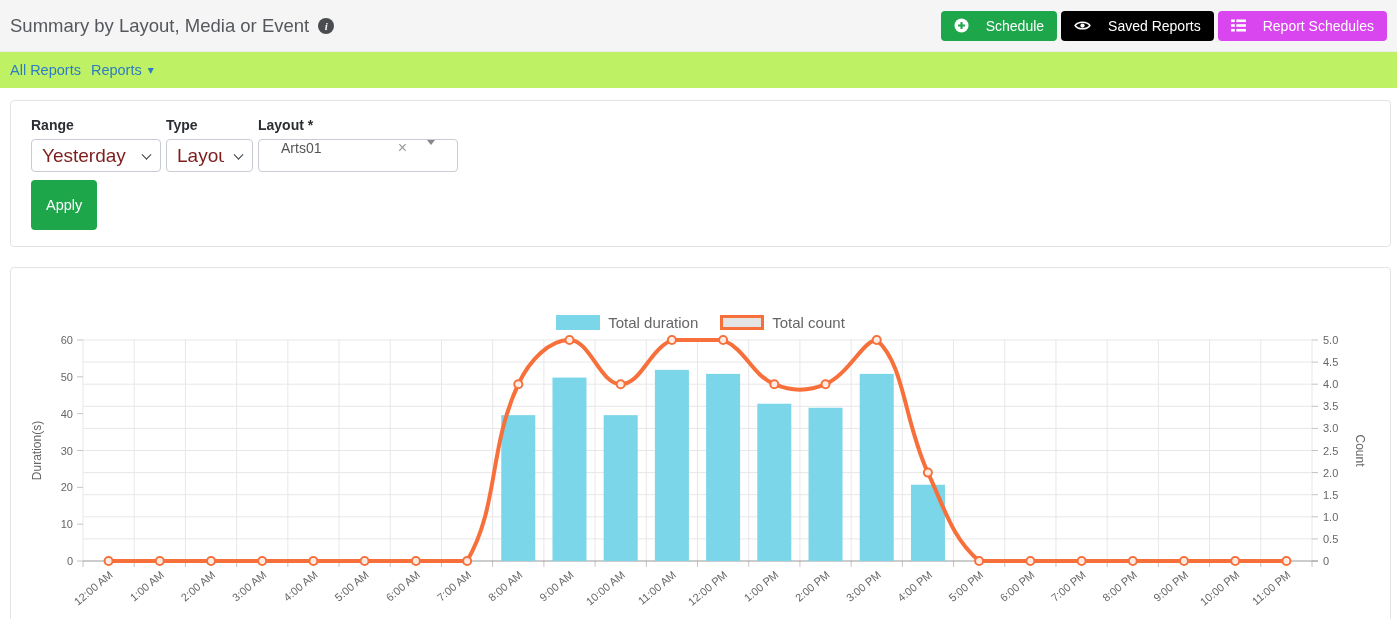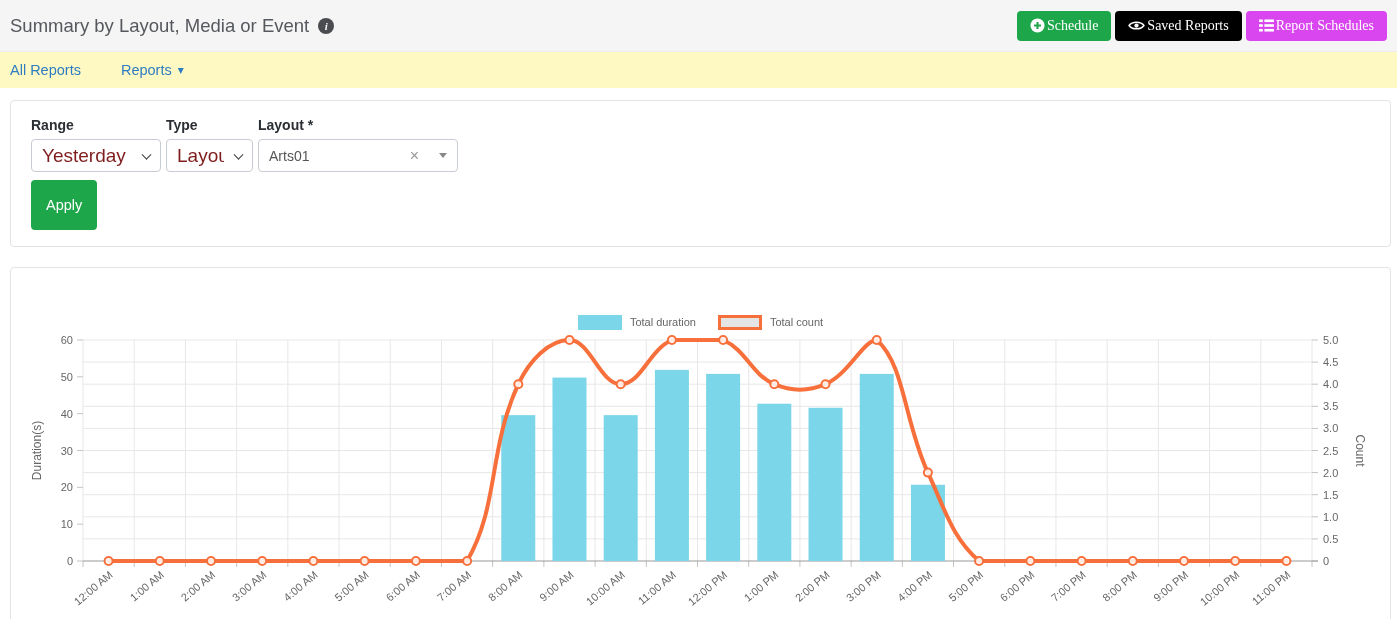--- a/index.html
+++ b/index.html
@@ -22,29 +22,29 @@
   }
   .info-icon {
     width:16px; height:16px; border-radius:50%; background:#4a4c4f; color:#f5f5f6;
     display:inline-flex; align-items:center; justify-content:center;
     font-size:11px; font-weight:bold; font-family:"Liberation Serif", serif;
     font-style:italic; cursor:pointer;
   }
   .header-buttons { display:flex; gap:4px; }
   .btn {
     border:none; border-radius:4px; color:#fff; font-size:14px;
-    padding:7px 13px; display:flex; align-items:center; gap:2px; cursor:pointer;
-    font-family:Liberation Serif, serif;
+    padding:7px 13px; display:flex; align-items:center; gap:17px; cursor:pointer;
+    font-family:Liberation Sans, sans-serif;
     justify-content:space-between;
   }
   .btn svg { display:block; }
   
   .navbar {
-    height:36px; background:#fef9c3; display:flex; align-items:center;
-    padding:0 10px; gap:40px;
+    height:36px; background:#bef264; display:flex; align-items:center;
+    padding:0 10px; gap:10px;
   }
   .nav-link {
     color:#2e7cc2; text-decoration:none; font-size:14.5px; cursor:pointer;
     display:flex; align-items:center; gap:6px;
   }
   .nav-caret { font-size:12px; color:#2e7cc2; }
   
   .card {
     background:#fff; border:1px solid #e2e3e6; border-radius:4px;
     margin:12px 6px 0 10px;
@@ -61,39 +61,39 @@
     padding:0 28px 0 10px; width:100%; cursor:pointer;
   }
   .w-range { width:130px; } .w-type { width:87px; }
   .chev {
     position:absolute; right:11px; top:50%; width:7px; height:7px;
     border-right:1.8px solid #3a3d40; border-bottom:1.8px solid #3a3d40;
     transform:translateY(-68%) rotate(45deg); pointer-events:none;
   }
   .select2 {
     width:200px; height:33px; border:1px solid #c8cdd3; border-radius:4px;
-    background:#fff; display:flex; align-items:center; padding:0 10px; cursor:pointer;
+    background:#fff; display:flex; align-items:flex-start; padding:0 22px; cursor:pointer;
     position:relative;
   }
   .select2-value { color:#555; font-size:14px; flex:1; }
   .select2-clear { color:#999; font-size:16px; margin-right:20px; cursor:pointer; line-height:1; }
   .select2-arrow {
     width:0; height:0; border-left:4.5px solid transparent;
     border-right:4.5px solid transparent; border-top:5.5px solid #888;
   }
   .apply-btn {
     margin-top:8px; background:#1EA64B; color:#fff; border:none; border-radius:4px;
     font-size:14.5px; padding:17px 15px; cursor:pointer; width:fit-content;
     font-family:"Liberation Sans", sans-serif;
   }
   
   .chart-card { margin-top:20px; padding:8px 4px; }
   .legend {
     display:flex; justify-content:center; align-items:center; gap:22px;
-    margin-top:38px; height:16px; font-size:11px; color:#666;
+    margin-top:38px; height:16px; font-size:15px; color:#666;
   }
   .legend-item { display:flex; align-items:center; gap:8px; cursor:pointer; }
   .swatch { width:44px; height:15px; display:inline-block; }
   .swatch-line { background:#e4e4e4; border:3px solid; }
   svg.chart { display:block; width:1367px; height:298px; margin-left:11px; }
   svg.chart text { font-family:"Liberation Sans", sans-serif; }
 </style>
 </head>
 <body>
 

